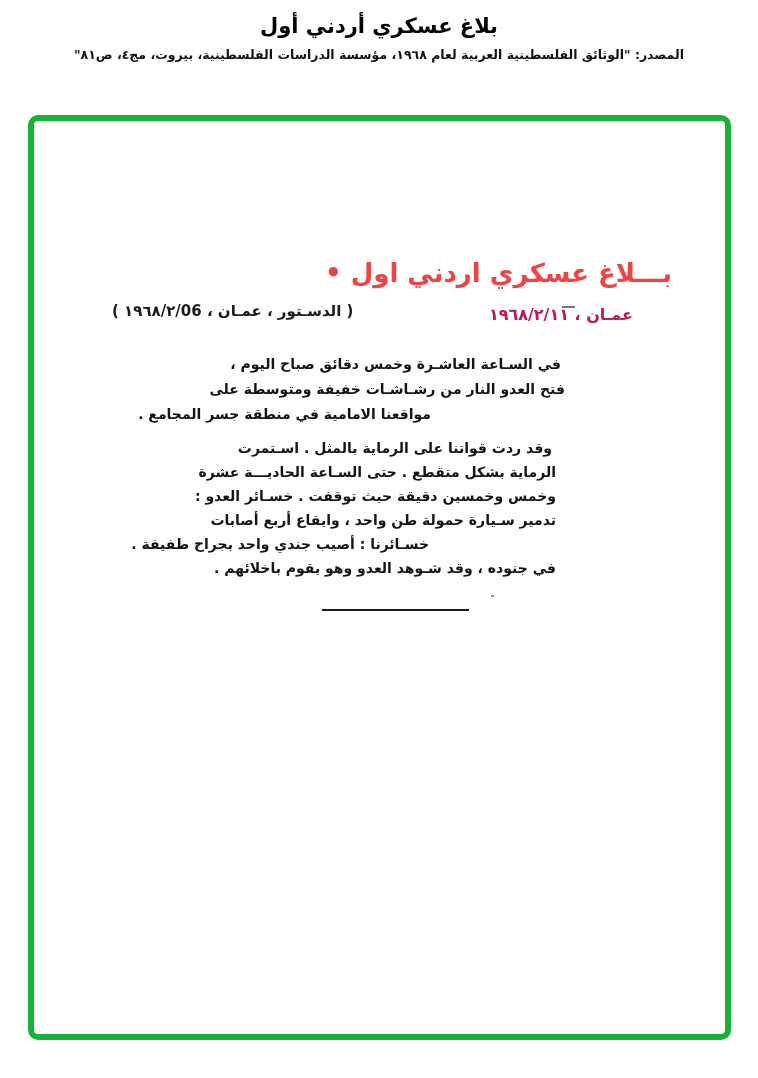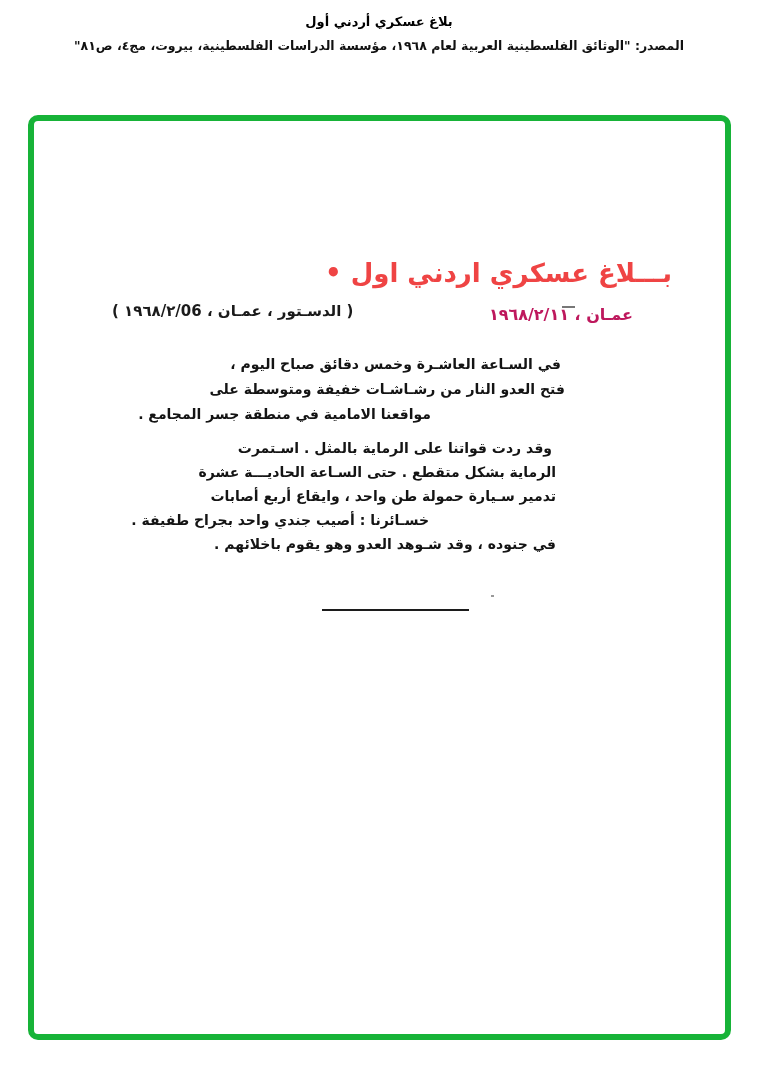--- a/index.html
+++ b/index.html
@@ -14,21 +14,21 @@
   }
   .header {
     position: absolute;
     top: 14px;
     left: 0;
     right: 0;
     text-align: center;
     direction: rtl;
   }
   .header-title {
-    font-size: 13px;
+    font-size: 21px;
     font-weight: 700;
     color: #000000;
     letter-spacing: 0.5px;
   }
   .header-source {
     margin-top: 9px;
     font-size: 12.5px;
     font-weight: 700;
     color: #111111;
   }
@@ -132,20 +132,21 @@
 
   <div class="para para-1">
     <div class="line first-indent">في السـاعة العاشـرة وخمس دقائق صباح اليوم ،</div>
     <div class="line">فتح العدو النار من رشـاشـات خفيفة ومتوسطة على</div>
     <div class="line last-line">مواقعنا الامامية في منطقة جسر المجامع .</div>
   </div>
 
   <div class="para para-2">
     <div class="line first-indent">وقد ردت قواتنا على الرماية بالمثل . اسـتمرت</div>
     <div class="line">الرماية بشكل متقطع . حتى السـاعة الحاديـــة عشرة</div>
+    <div class="line">وخمس وخمسين دقيقة حيث توقفت . خسـائر العدو :</div>
     <div class="line">تدمير سـيارة حمولة طن واحد ، وايقاع أربع أصابات</div>
     <div class="line last-line">خسـائرنا : أصيب جندي واحد بجراح طفيفة .</div>
     <div class="line">في جنوده ، وقد شـوهد العدو وهو يقوم باخلائهم .</div>
   </div>
 
   <div class="divider"></div>
 
   <div class="artifact-dash"></div>
   <div class="artifact-dot"></div>
 

